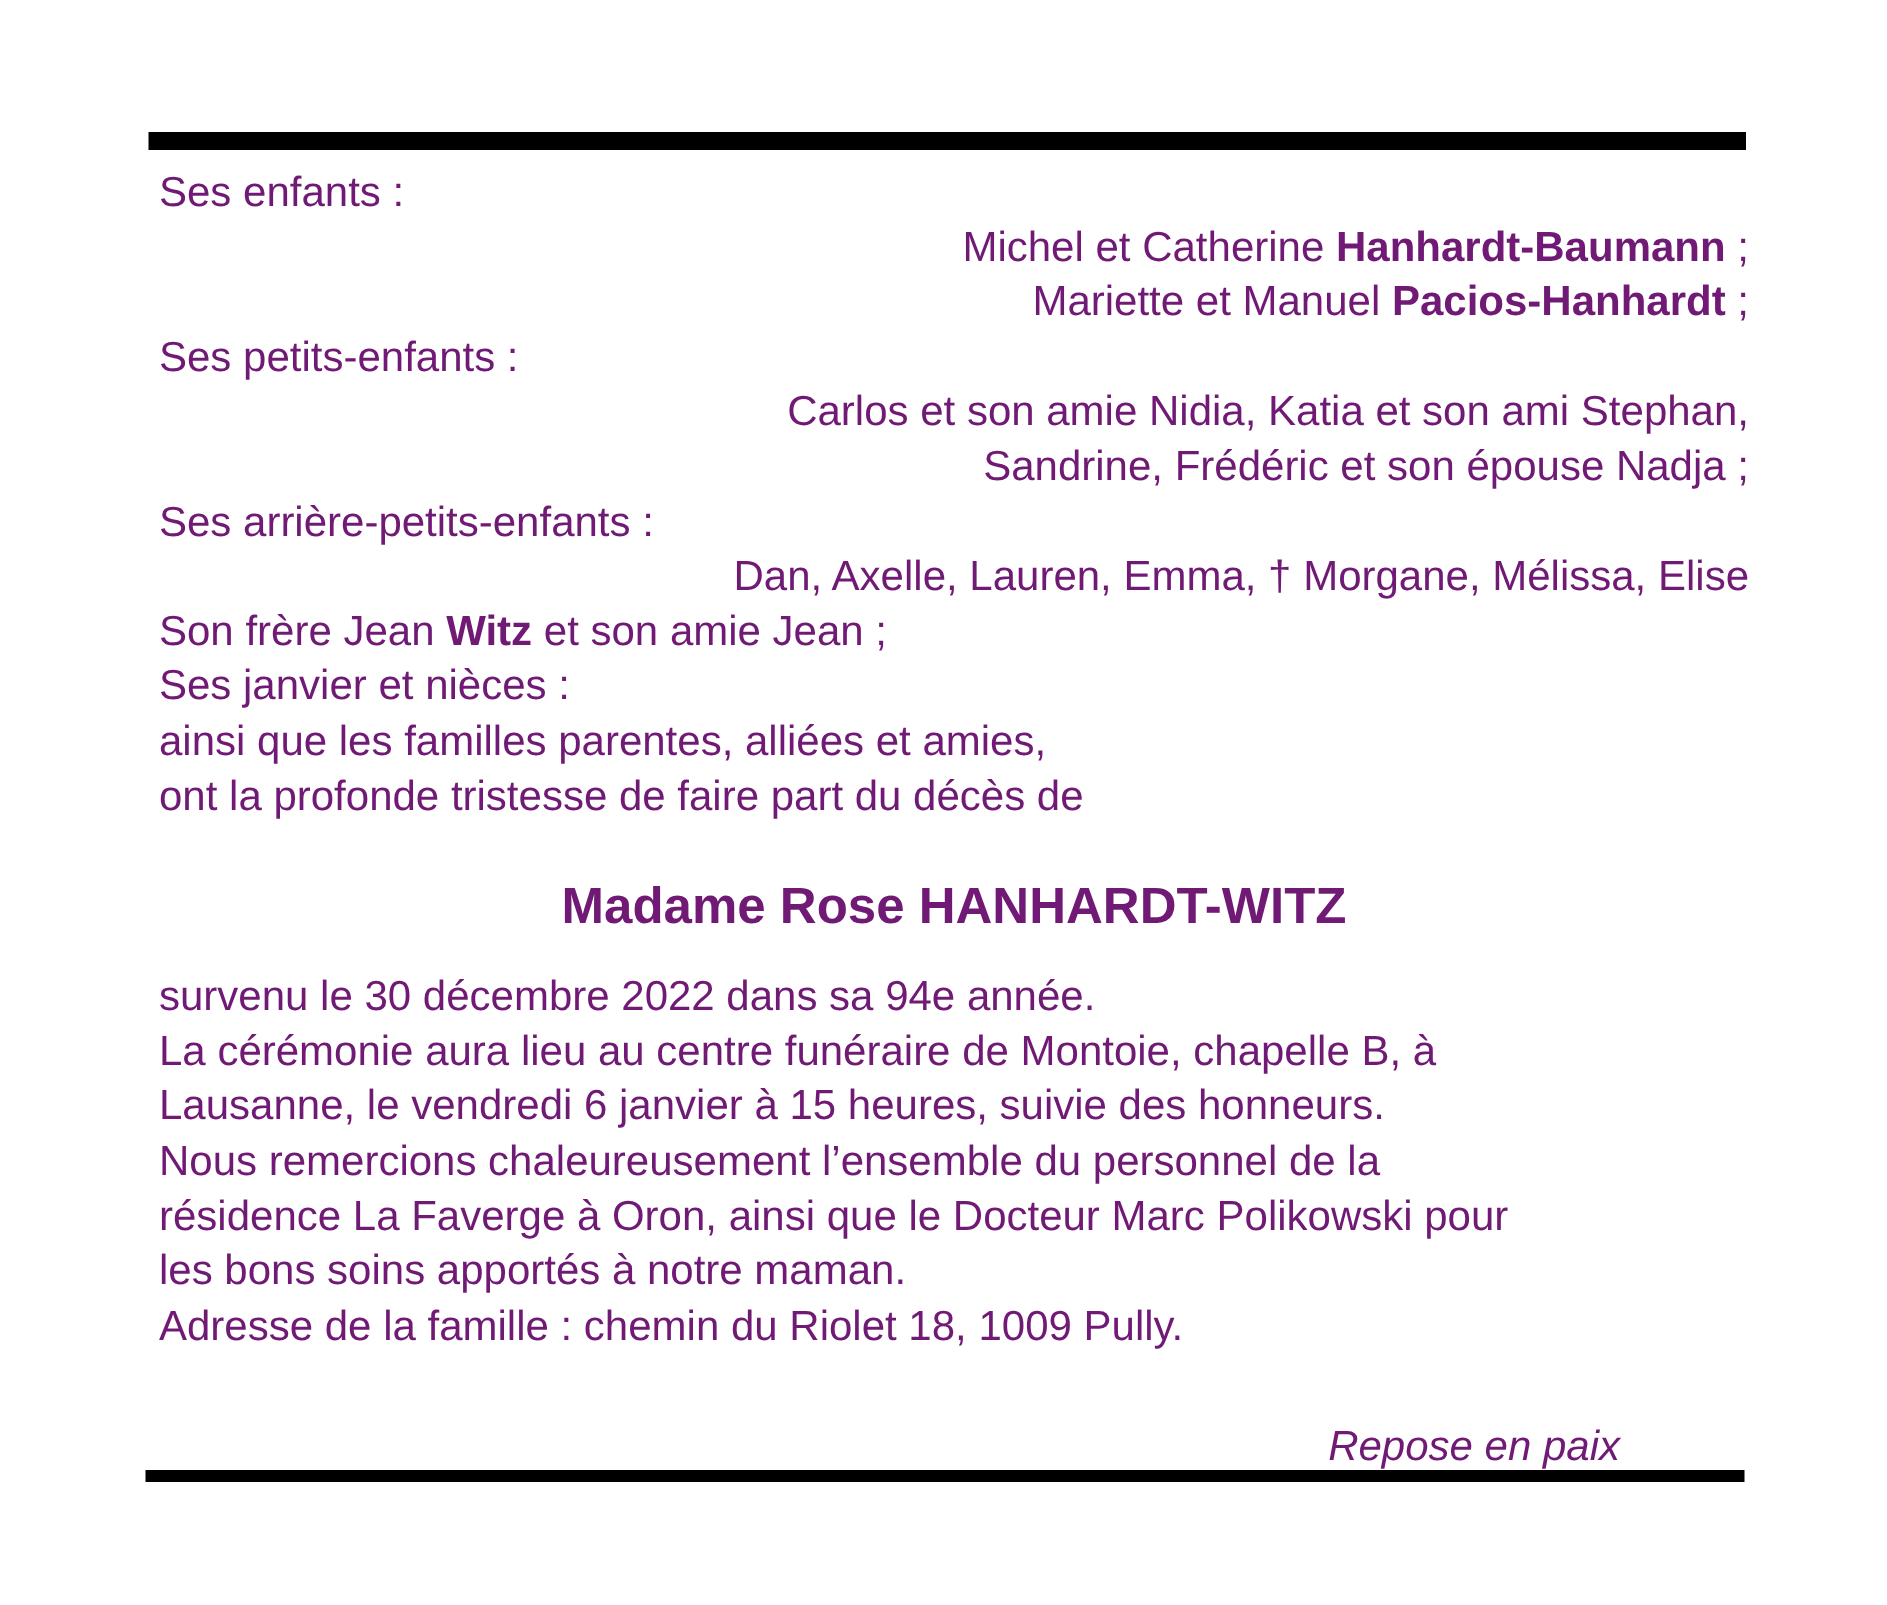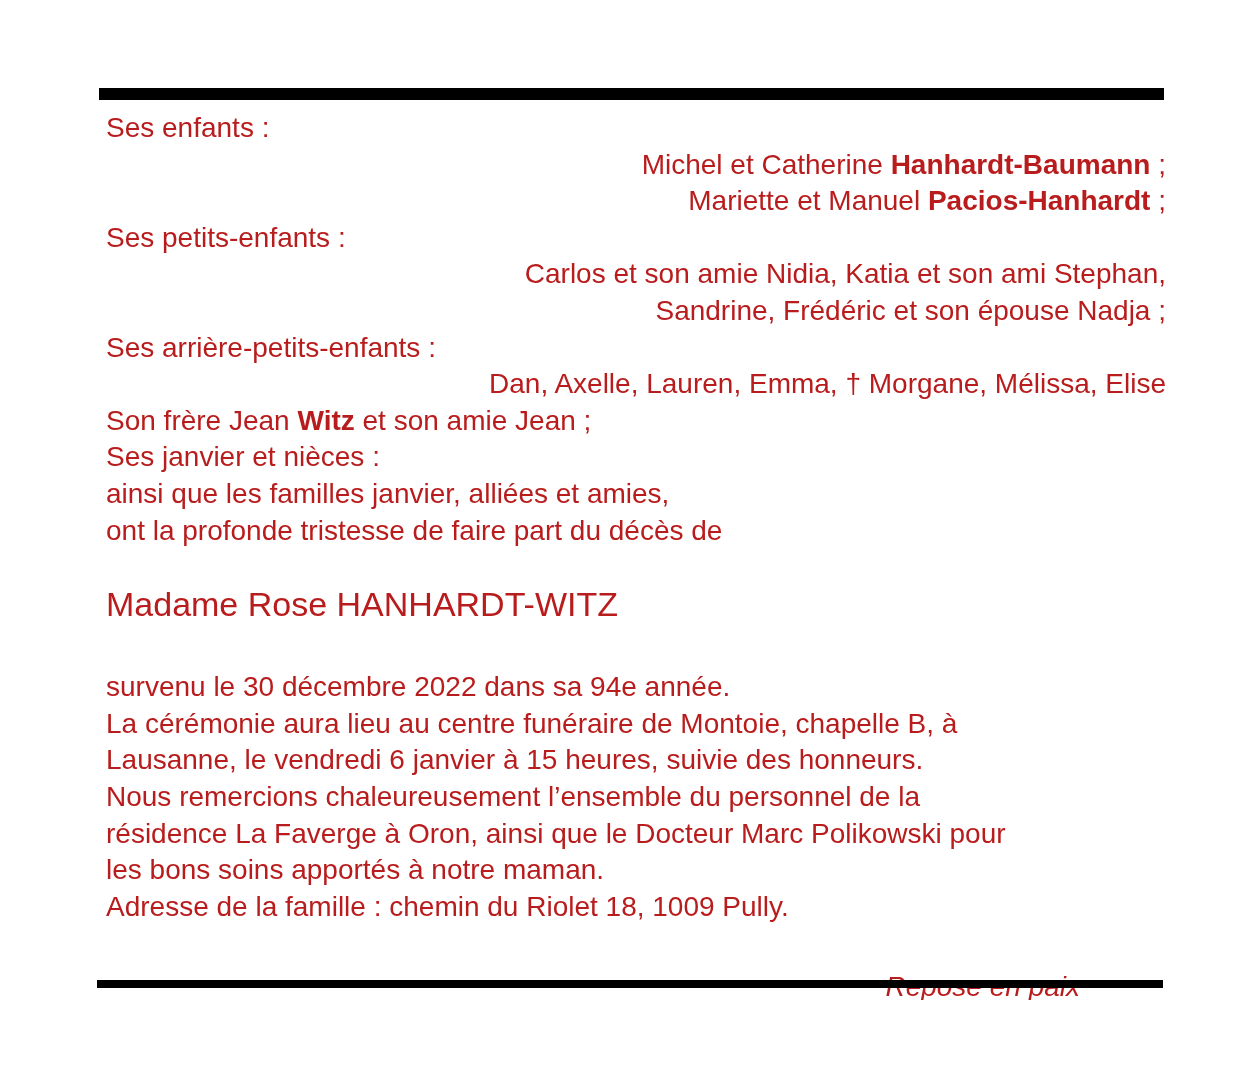--- a/index.html
+++ b/index.html
@@ -6,21 +6,21 @@
     margin: 0;
     padding: 0;
     background: #ffffff;
   }
   .page {
     position: relative;
     width: 1258px;
     height: 1000px;
     background: #ffffff;
     font-family: "Liberation Sans", sans-serif;
-    color: #b91c1c;
+    color: #701a75;
     overflow: hidden;
   }
   .top-bar {
     position: absolute;
     left: 99px;
     top: 88px;
     width: 1065px;
     height: 12px;
     background: #000000;
   }
@@ -45,24 +45,25 @@
   }
   .line.indent {
     padding-left: 94px;
     text-align: right;
   }
   .bold {
     font-weight: bold;
   }
   .deceased-title {
     font-size: 34px;
-    font-weight: normal;
+    font-weight: bold;
     line-height: 44px;
+    text-align: center;
     margin-top: 33px;
-    margin-bottom: 43px;
+    margin-bottom: 20px;
   }
   .closing-line {
     font-size: 28px;
     line-height: 36.6px;
     font-style: italic;
     text-align: right;
     padding-right: 86px;
     margin-top: 44px;
   }
 </style>
@@ -77,21 +78,21 @@
         <div class="line"><span>Ses enfants :</span></div>
         <div class="line indent"><span>Michel et Catherine </span><span class="bold">Hanhardt-Baumann</span><span> ;</span></div>
         <div class="line indent"><span>Mariette et Manuel </span><span class="bold">Pacios-Hanhardt</span><span> ;</span></div>
         <div class="line"><span>Ses petits-enfants :</span></div>
         <div class="line indent"><span>Carlos et son amie Nidia, Katia et son ami Stephan,</span></div>
         <div class="line indent"><span>Sandrine, Frédéric et son épouse Nadja ;</span></div>
         <div class="line"><span>Ses arrière-petits-enfants :</span></div>
         <div class="line indent"><span>Dan, Axelle, Lauren, Emma, † Morgane, Mélissa, Elise</span></div>
         <div class="line"><span>Son frère Jean </span><span class="bold">Witz</span><span> et son amie Jean ;</span></div>
         <div class="line"><span>Ses janvier et nièces :</span></div>
-        <div class="line"><span>ainsi que les familles janvier, alliées et amies,</span></div>
+        <div class="line"><span>ainsi que les familles parentes, alliées et amies,</span></div>
         <div class="line"><span>ont la profonde tristesse de faire part du décès de</span></div>
       </div>
 
     <div class="deceased-title">Madame Rose HANHARDT-WITZ</div>
 
     <div>
         <div class="line">survenu le 30 décembre 2022 dans sa 94e année.</div>
         <div class="line">La cérémonie aura lieu au centre funéraire de Montoie, chapelle B, à</div>
         <div class="line">Lausanne, le vendredi 6 janvier à 15 heures, suivie des honneurs.</div>
         <div class="line">Nous remercions chaleureusement l’ensemble du personnel de la</div>

